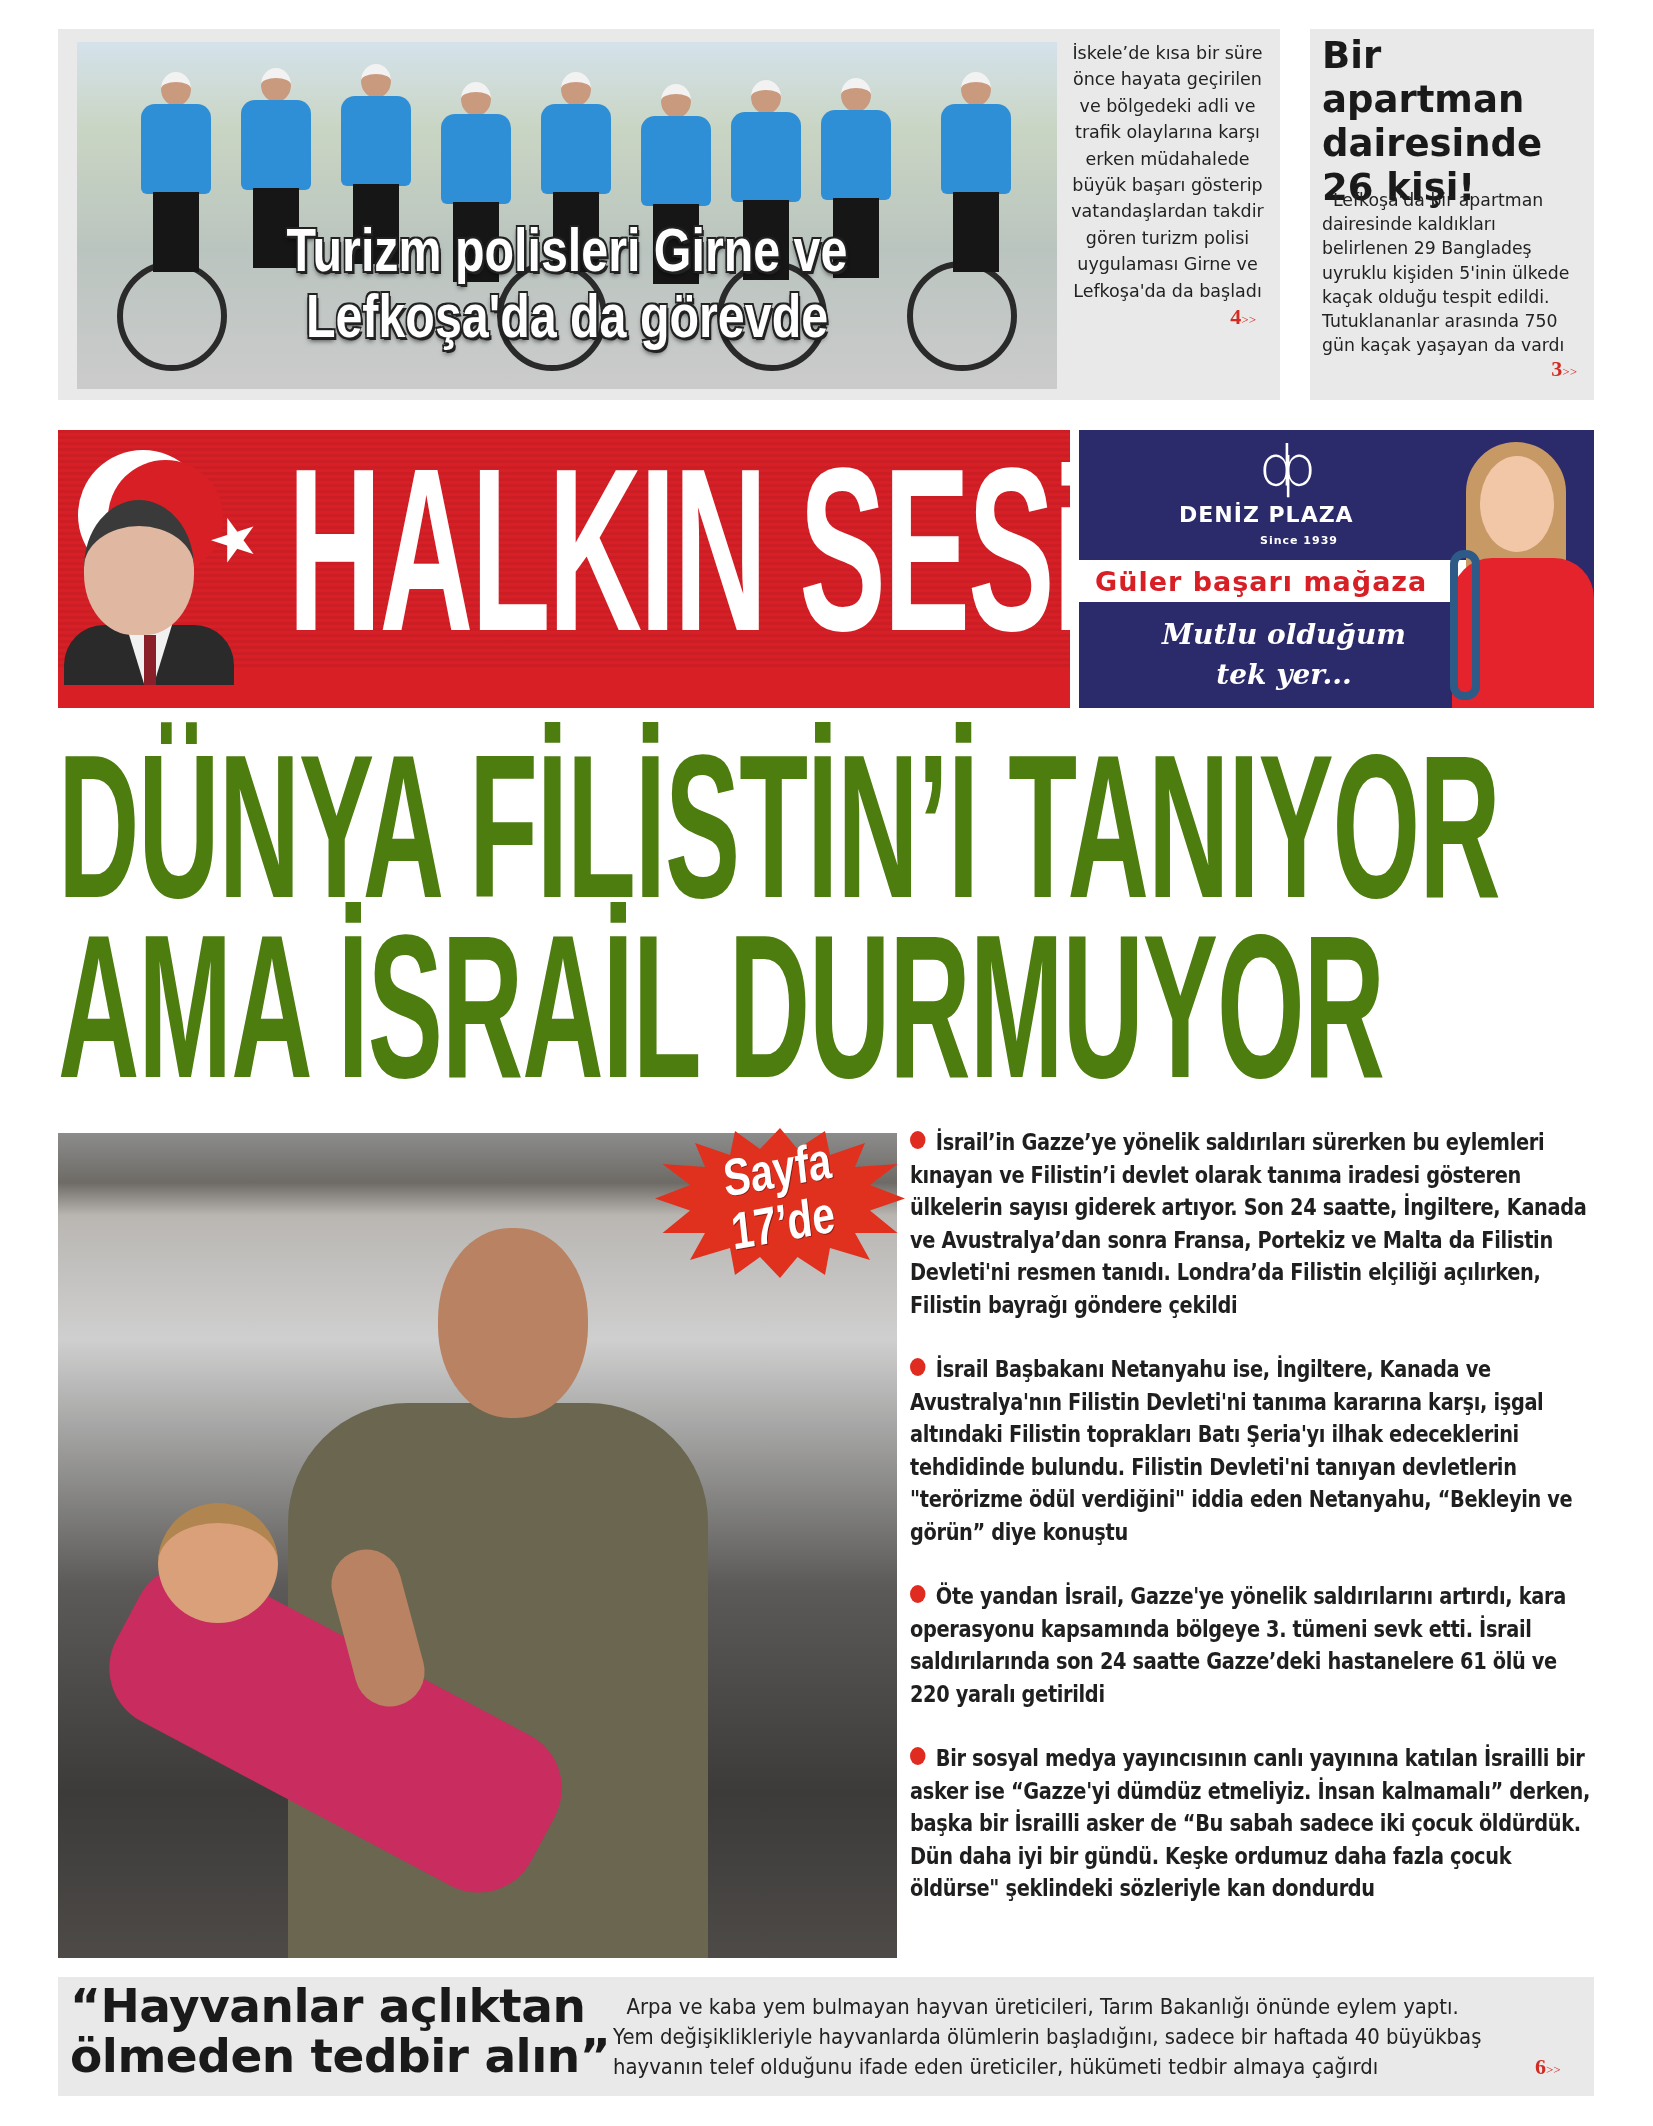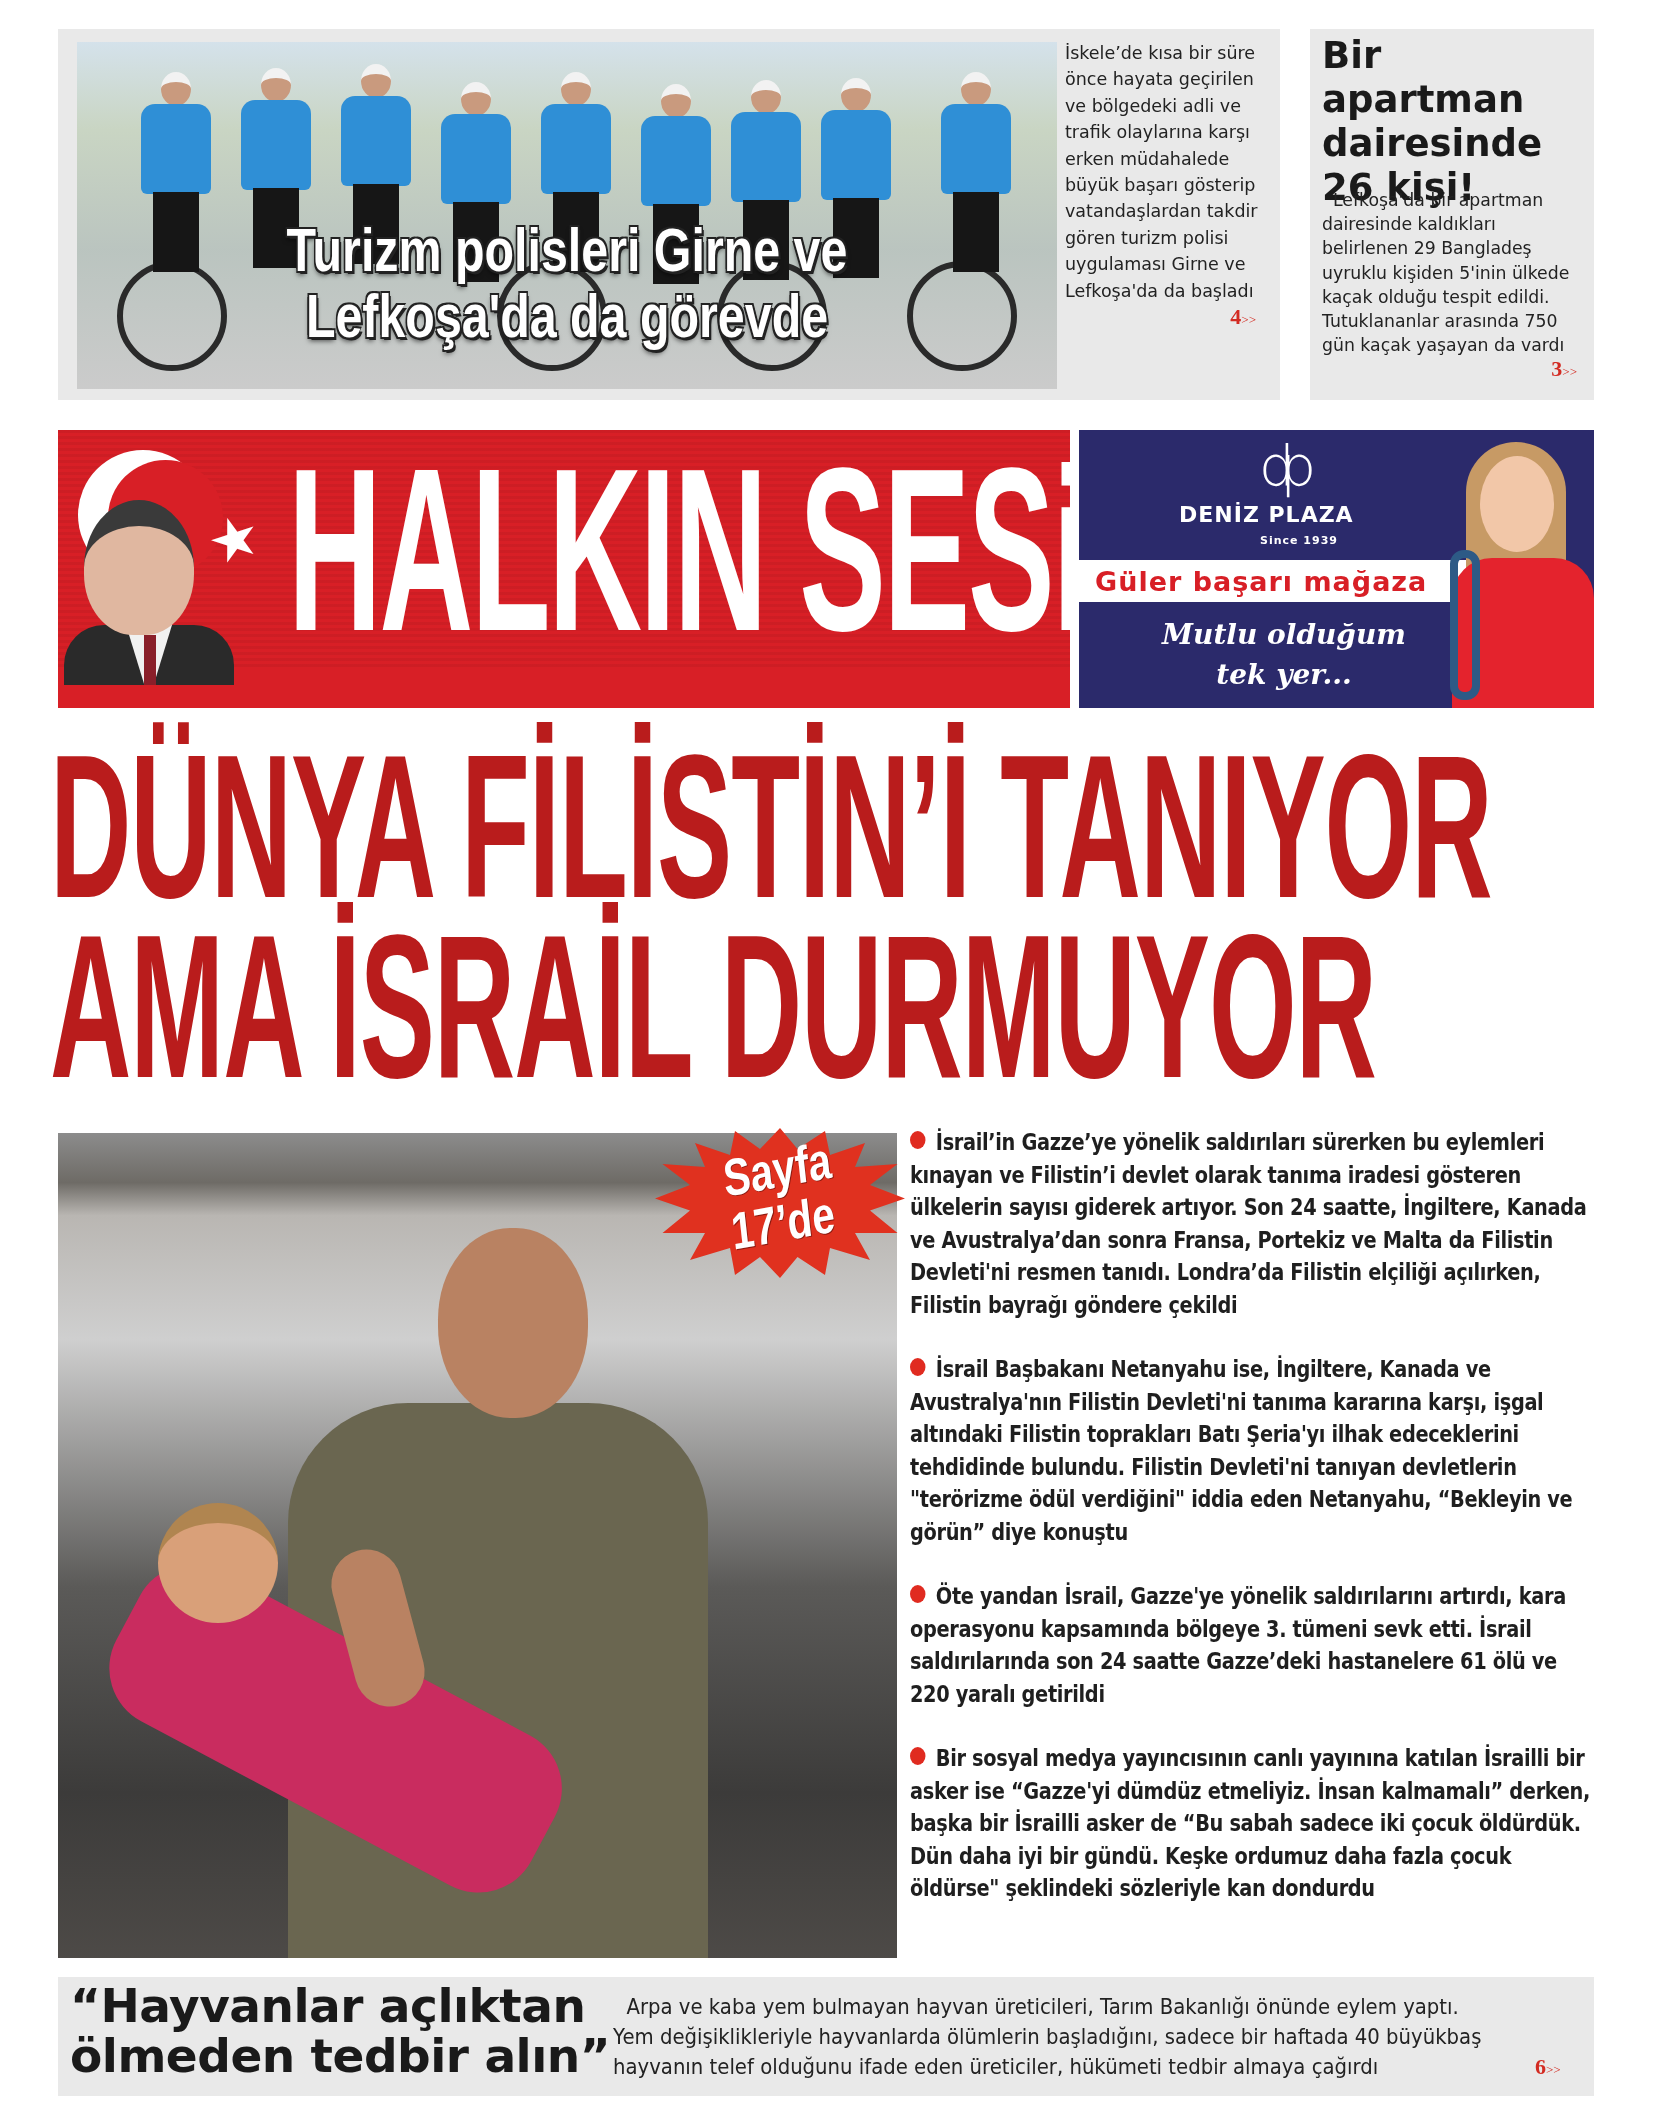--- a/index.html
+++ b/index.html
@@ -23,21 +23,21 @@
   .bike { position: absolute; bottom: 18px; width: 110px; height: 110px; border-radius: 50%; border: 6px solid #2a2a2a; }
   #top-photo-headline {
     position: absolute; left: 0; right: 0; top: 175px; text-align: center;
     font-family: "Liberation Sans", sans-serif; font-weight: 700; font-size: 62px; line-height: 66px;
     color: #ffffff; transform: scaleX(0.78); transform-origin: center;
     text-shadow: 3px 3px 0 #222, -2px -2px 0 #222, 2px -2px 0 #222, -2px 2px 0 #222, 0 4px 6px rgba(0,0,0,.6);
     letter-spacing: 0px;
   }
   #top-left-text {
     left: 1065px; top: 40px; width: 205px;
-    font-family: "DejaVu Sans", sans-serif; font-size: 17.5px; line-height: 26.4px; color: #222;
+    font-family: "DejaVu Sans", sans-serif; font-size: 17.5px; line-height: 26.4px; color: #222; text-align: center;
   }
   .page-ref { color: #d32b22; font-family: "Liberation Serif", serif; font-weight: 700; font-size: 22px; }
   .page-ref small { font-size: 13px; font-weight: 400; }
 
   #top-right-box { left: 1310px; top: 29px; width: 284px; height: 371px; }
   #top-right-headline {
     left: 1322px; top: 34px; width: 270px;
     font-family: "DejaVu Sans", sans-serif; font-weight: 700; font-size: 37px; line-height: 44px; color: #1a1a1a;
   }
   #top-right-text {
@@ -88,22 +88,22 @@
     font-family: "DejaVu Serif", serif; font-style: italic; font-weight: 700; font-size: 28px; line-height: 40px;
   }
   #ad-girl { position: absolute; right: 0; top: 0; width: 150px; height: 278px; }
   #ad-girl-hair { position: absolute; left: 22px; top: 12px; width: 100px; height: 150px; border-radius: 50px 50px 20px 20px; background: #c79a65; }
   #ad-girl-face { position: absolute; left: 36px; top: 26px; width: 74px; height: 96px; border-radius: 50%; background: #f2c7a8; }
   #ad-girl-shirt { position: absolute; left: 8px; top: 128px; width: 142px; height: 160px; border-radius: 40px 40px 0 0; background: #e4232d; }
   #ad-girl-strap { position: absolute; left: 6px; top: 120px; width: 30px; height: 150px; border-radius: 14px; border: 8px solid #2d5a86; }
 
   
   #headline {
-    left: 50px; top: 736px; width: 1536px;
-    font-family: "Liberation Sans", sans-serif; font-weight: 700; color: #b91c1c;
+    left: 58px; top: 736px; width: 1536px;
+    font-family: "Liberation Sans", sans-serif; font-weight: 700; color: #4d7c0f;
   }
   .hl-line {
     display: block; white-space: nowrap; font-size: 205px; line-height: 180px; height: 180px;
     transform: scaleX(0.55); transform-origin: left center; letter-spacing: -2px;
   }
 
   
   #main-photo {
     left: 58px; top: 1133px; width: 839px; height: 825px; overflow: hidden;
     background: linear-gradient(180deg, #8c8c8c 0%, #6e6b66 6%, #b9b6b2 10%, #cfcfcf 25%, #5b5a58 55%, #3c3b3a 80%, #4d4a47 100%);

